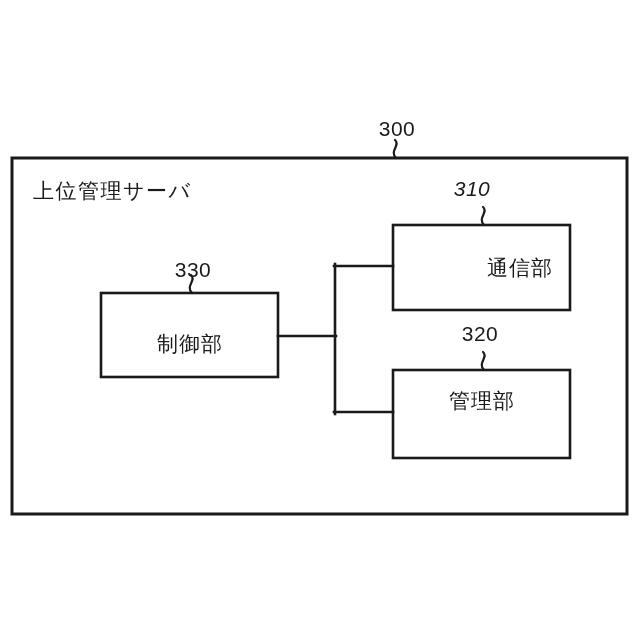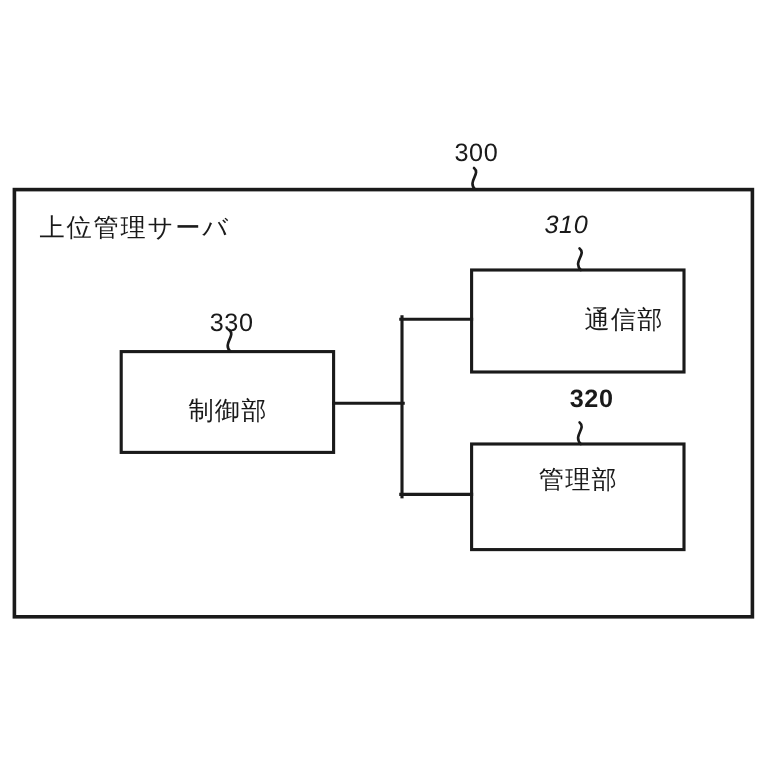--- a/index.html
+++ b/index.html
@@ -94,15 +94,15 @@
 
   <div class="lbl ref-num center-lbl" style="left:397px; top:128px;">300</div>
 
   <div class="lbl box-title center-lbl" style="left:190px; top:343px;">制御部</div>
   <div class="lbl ref-num center-lbl" style="left:193px; top:245px;margin-top:24px;">330</div>
 
   <div class="lbl box-title center-lbl" style="left:490px; top:267px;margin-left:30px;">通信部</div>
   <div class="lbl ref-num center-lbl" style="left:472px; top:188px;font-style:italic;">310</div>
 
   <div class="lbl box-title center-lbl" style="left:482px; top:400px;">管理部</div>
-  <div class="lbl ref-num center-lbl" style="left:493px; top:333px;font-weight:bold;">320</div>
+  <div class="lbl ref-num center-lbl" style="left:480px; top:333px;">320</div>
 
 </div>
 
 </body></html>

